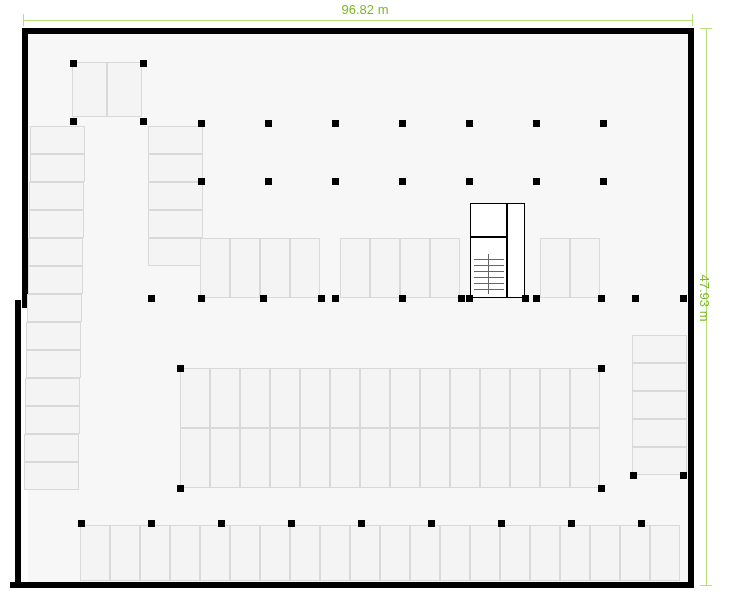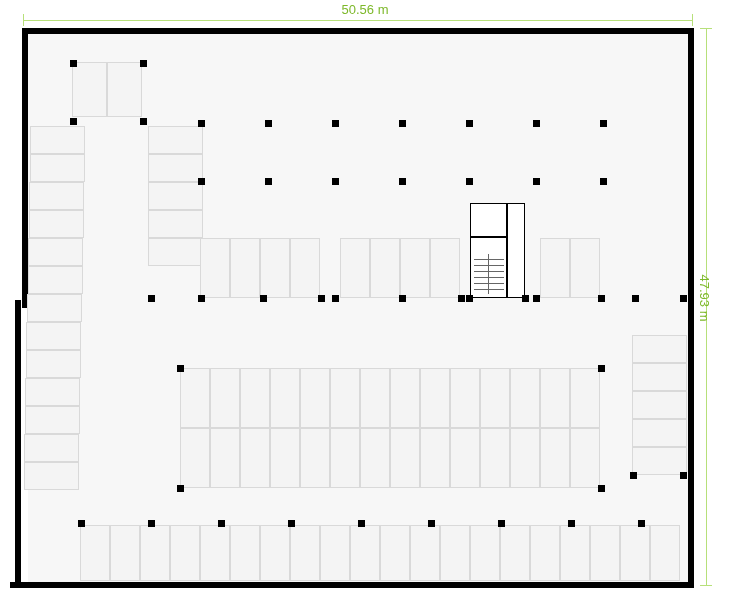--- a/index.html
+++ b/index.html
@@ -24,21 +24,21 @@
   .stair-line{position:absolute;background:#666}
 </style>
 </head>
 <body>
 
 <div class="canvas">
 
   <div class="dim-line" style="left:23px;top:20px;width:670px;height:1px"></div>
   <div class="dim-tick" style="left:23px;top:14px;width:1px;height:12px"></div>
   <div class="dim-tick" style="left:692px;top:14px;width:1px;height:12px"></div>
-  <div class="dim-label dim-top">50.56 m</div>
+  <div class="dim-label dim-top">96.82 m</div>
 
   <div class="dim-line" style="left:706px;top:28px;width:1px;height:558px"></div>
   <div class="dim-tick" style="left:700px;top:28px;width:12px;height:1px"></div>
   <div class="dim-tick" style="left:700px;top:585px;width:12px;height:1px"></div>
   <div class="dim-label dim-right">47.93 m</div>
 
   <div class="floor" style="left:28px;top:32px;width:663px;height:553px"></div>
 
   <div class="outer-wall" style="left:23px;top:28px;width:671px;height:6px"></div>
 

